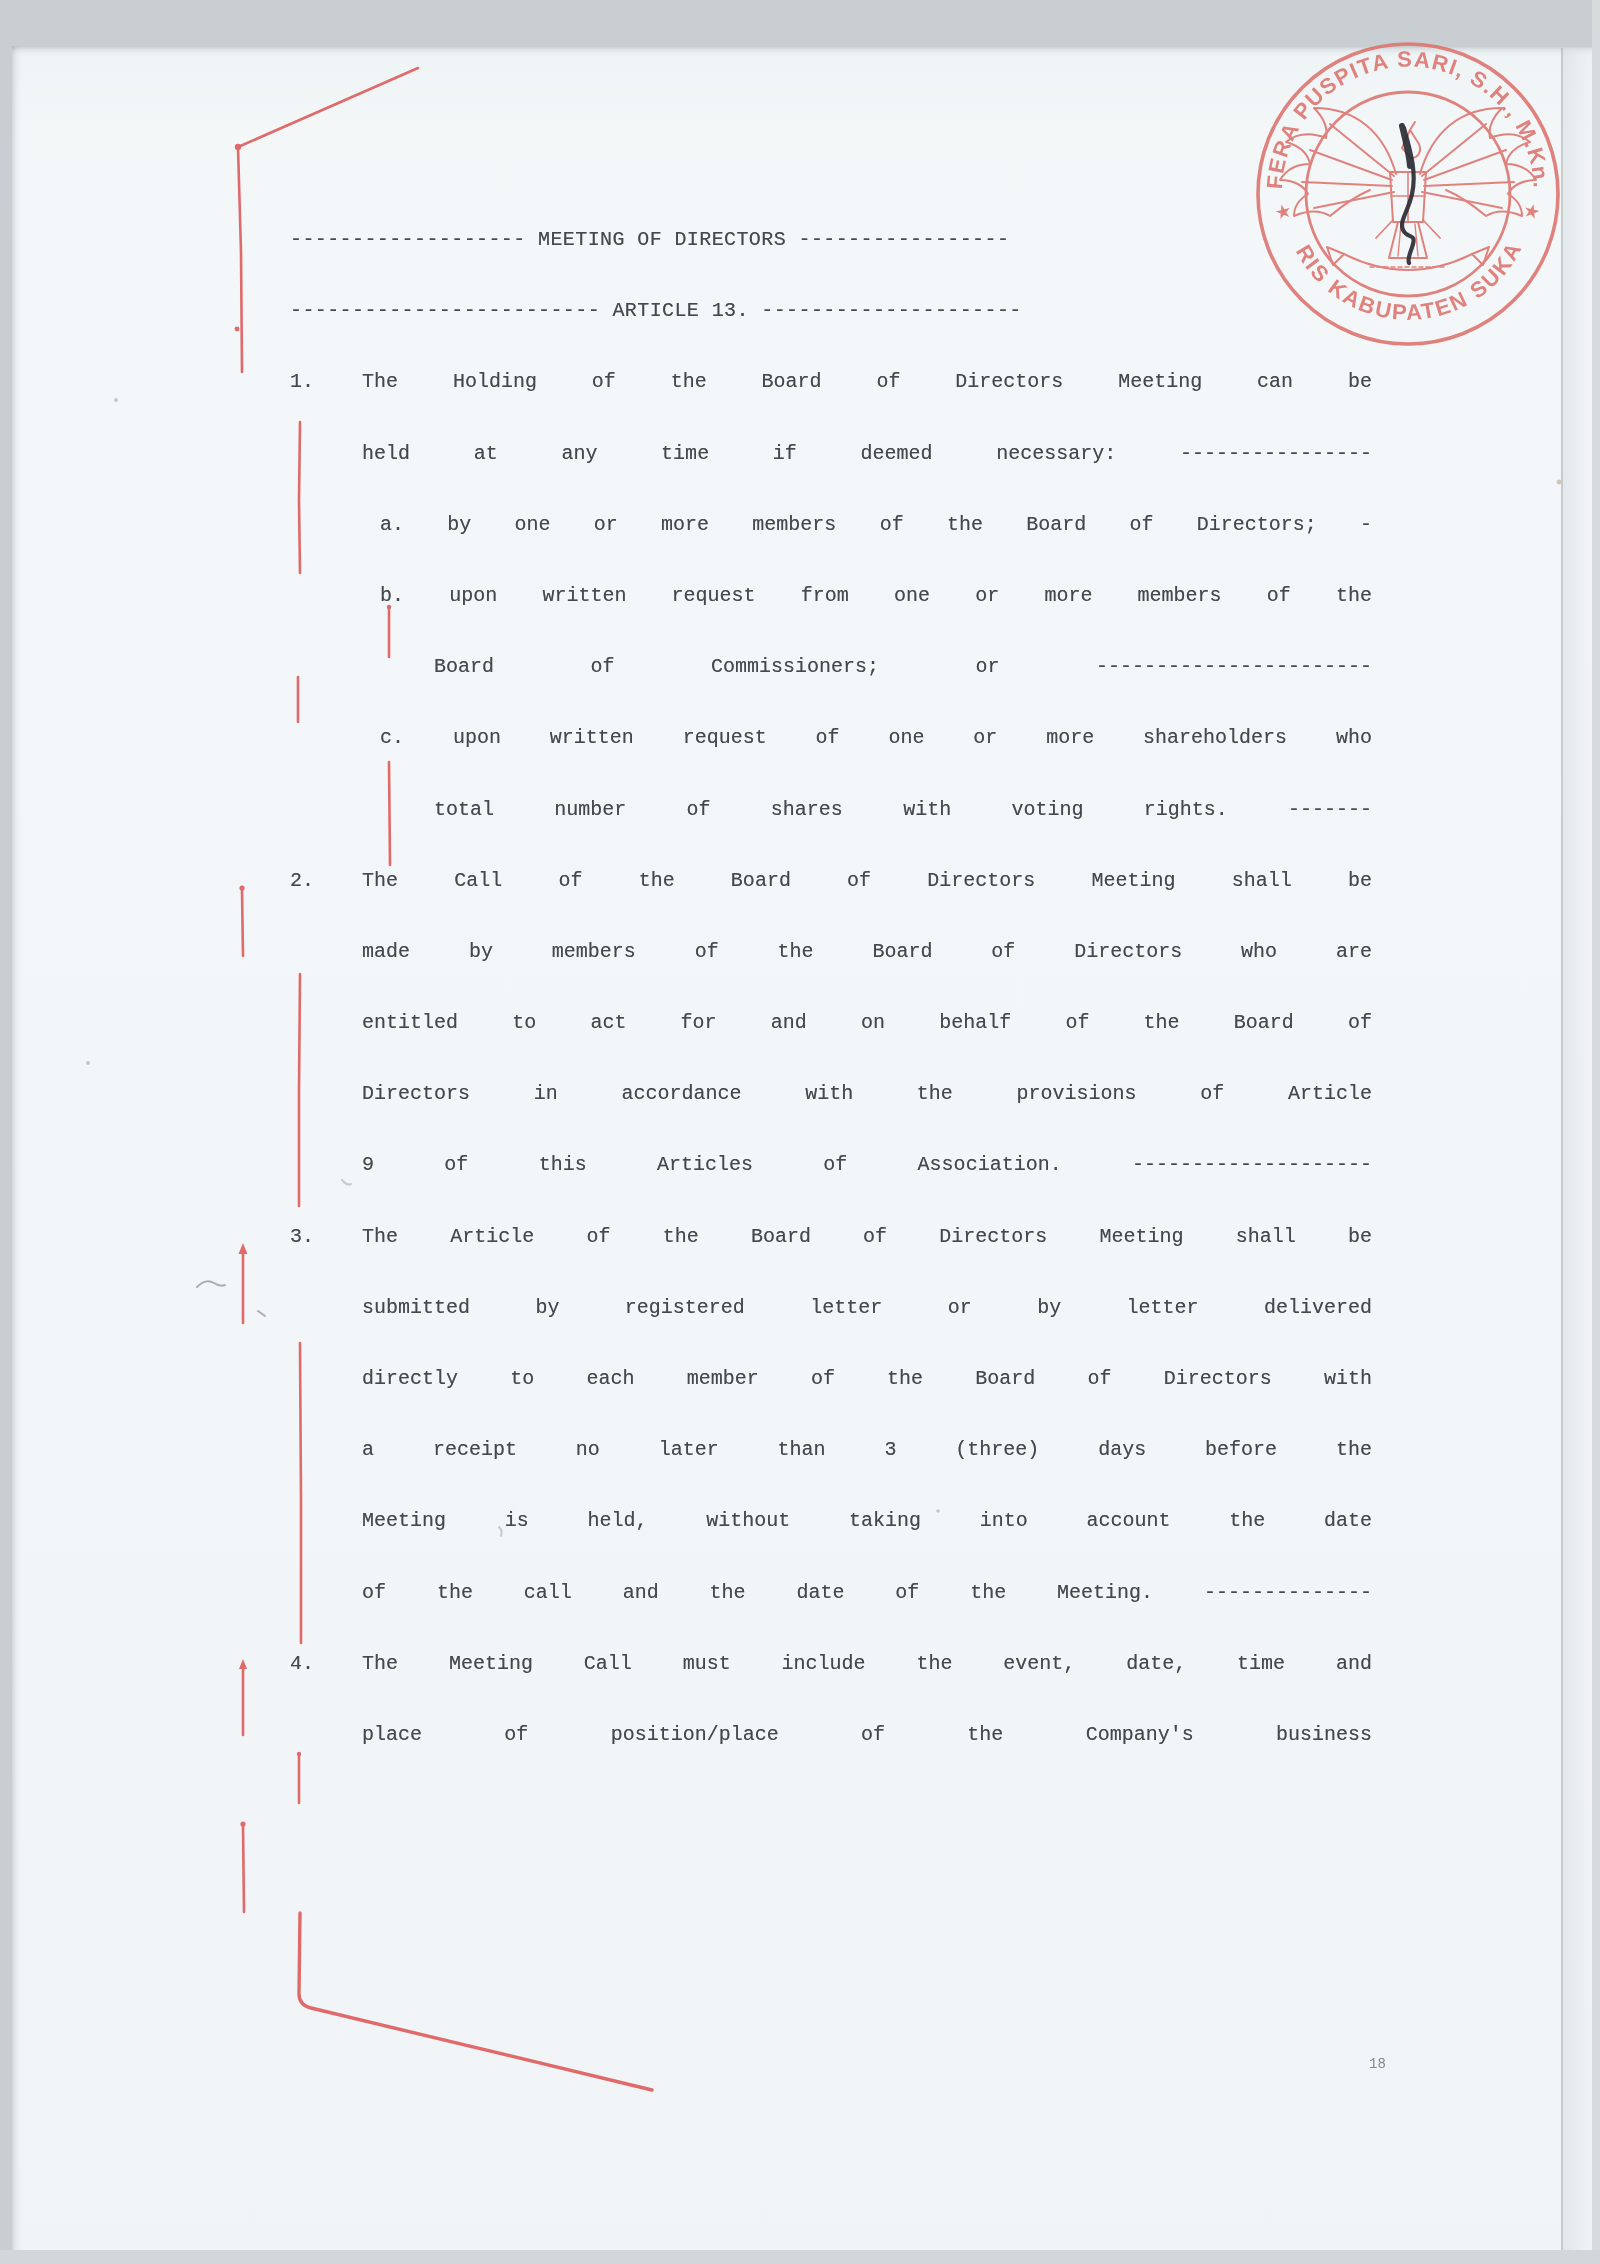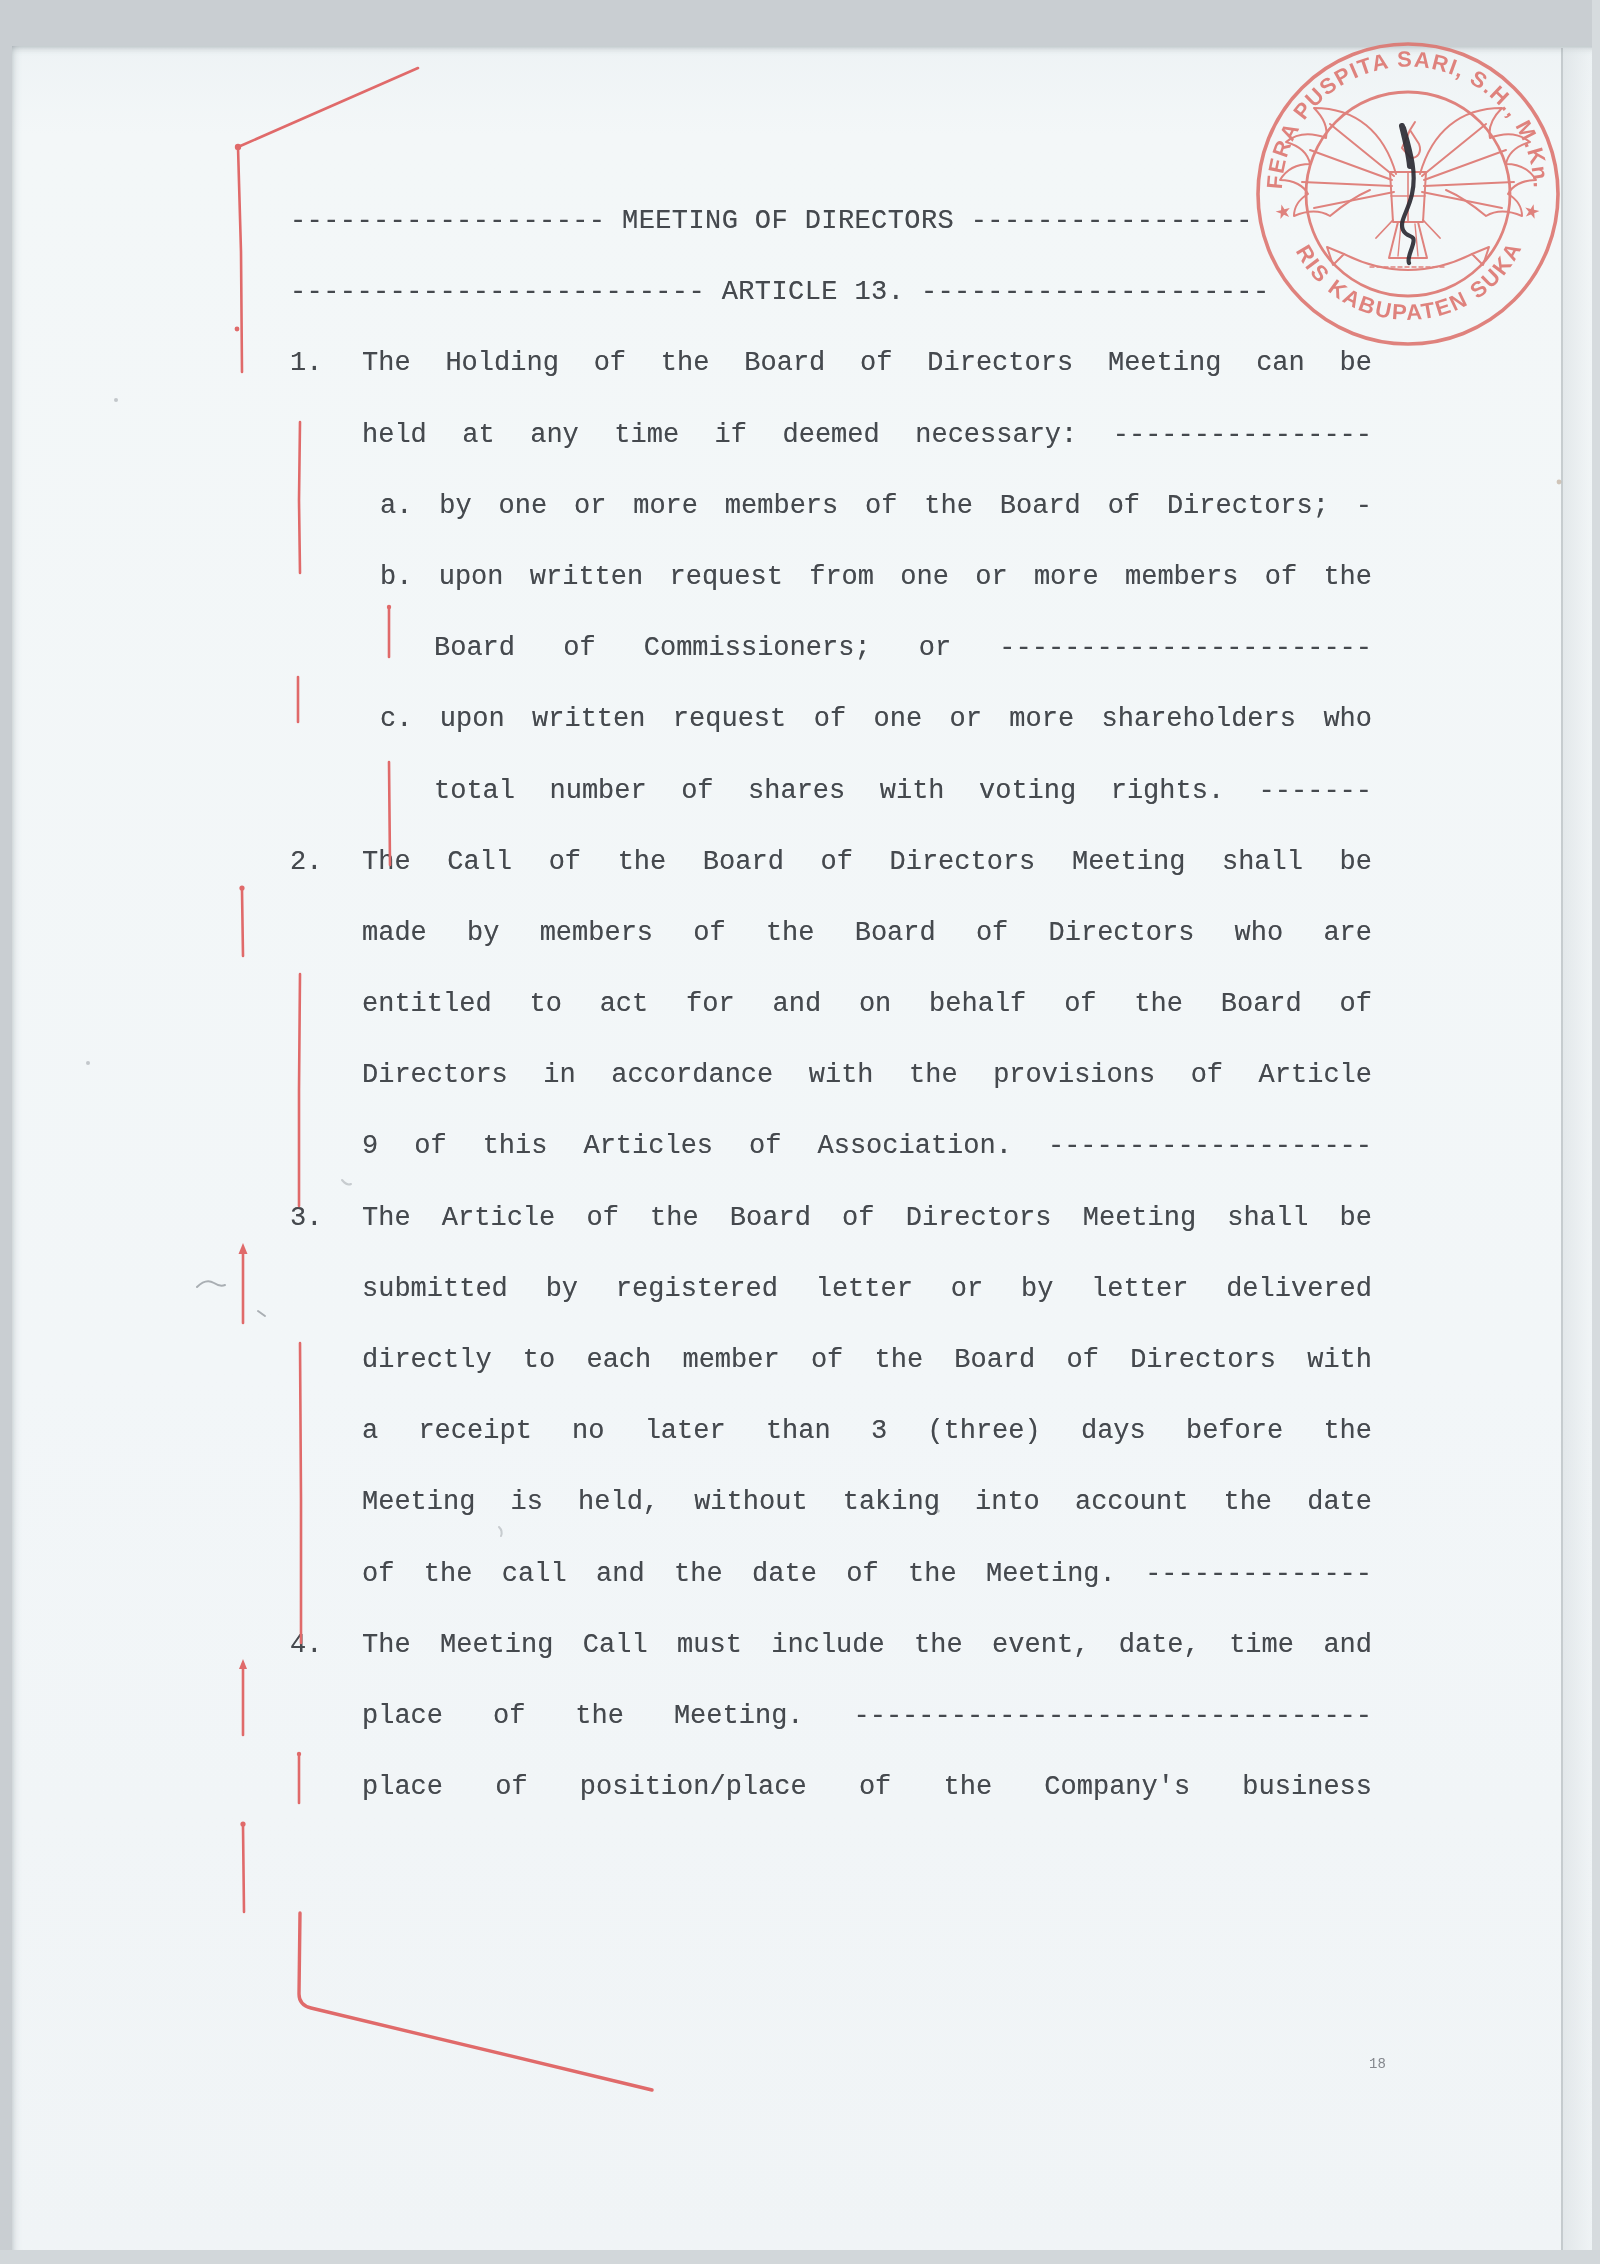--- a/index.html
+++ b/index.html
@@ -15,22 +15,22 @@
         font-family:"Liberation Mono","DejaVu Sans Mono",monospace;}
   .paper{position:absolute;left:12px;top:46px;width:1582px;height:2206px;
          background:linear-gradient(180deg,#eef3f5 0%,#f3f7f8 4%,#f2f6f8 60%,#f0f4f6 100%);
          box-shadow:inset 0 6px 9px -6px rgba(90,100,108,.55), inset 8px 0 10px -8px rgba(90,100,108,.35);}
   .edge-right{position:absolute;left:1592px;top:0;width:8px;height:2264px;background:#d6dbde;}
   .edge-bottom{position:absolute;left:0;top:2250px;width:1600px;height:14px;background:#d2d7da;}
   .fold-line{position:absolute;left:1561px;top:48px;width:2px;height:2204px;background:rgba(150,158,164,.48);}
   .fold-band{position:absolute;left:1563px;top:48px;width:30px;height:2204px;
              background:linear-gradient(90deg,rgba(214,220,223,.55),rgba(238,242,244,.15));}
   
-  .textblock{position:absolute;left:290px;top:186px;width:1082px;color:var(--ink);
-             font-size:27px;text-shadow:0 0 .6px rgba(69,73,78,.55);}
+  .textblock{position:absolute;left:290px;top:204px;width:1082px;color:var(--ink);
+             font-size:20px;text-shadow:0 0 .6px rgba(69,73,78,.55);}
   .line{height:71.2px;line-height:71.2px;text-align:justify;text-align-last:justify;}
   .L-head{text-align:left;text-align-last:left;letter-spacing:.4px;}
   .L-i4{padding-left:72px;}
   .L-i5{padding-left:90px;}
   .L-i8{padding-left:144px;}
   .num{display:inline-block;width:72px;}
   .page-number{position:absolute;left:1369px;top:2056px;font-size:14px;color:#84878d;
                font-family:"Liberation Mono","DejaVu Sans Mono",monospace;}
   
   .overlay{position:absolute;left:0;top:0;pointer-events:none;}
@@ -110,21 +110,20 @@
     <div class="line L-i4">entitled to act for and on behalf of the Board of</div>
     <div class="line L-i4">Directors in accordance with the provisions of Article</div>
     <div class="line L-i4">9 of this Articles of Association. --------------------</div>
     <div class="line"><span class="num">3.</span><span>The Article of the Board of Directors Meeting shall be</span></div>
     <div class="line L-i4">submitted by registered letter or by letter delivered</div>
     <div class="line L-i4">directly to each member of the Board of Directors with</div>
     <div class="line L-i4">a receipt no later than 3 (three) days before the</div>
     <div class="line L-i4">Meeting is held, without taking into account the date</div>
     <div class="line L-i4">of the call and the date of the Meeting. --------------</div>
     <div class="line"><span class="num">4.</span><span>The Meeting Call must include the event, date, time and</span></div>
-    <div class="line L-i4">place of the Meeting. --------------------------------</div>
     <div class="line L-i4">place of position/place of the Company's business</div>
   </div>
 
   <div class="page-number">18</div>
 
   <svg class="overlay" width="1600" height="2264" viewBox="0 0 1600 2264">
     <g style="stroke:var(--pen-red)" fill="none" stroke-width="2.6" stroke-linecap="round" stroke-linejoin="round">
       <path d="M418,68 L238,147 L241,252 L242,372"></path>
       <path d="M300,422 L299,500 L300,573"></path>
       <path d="M389,608 L389,657"></path>

